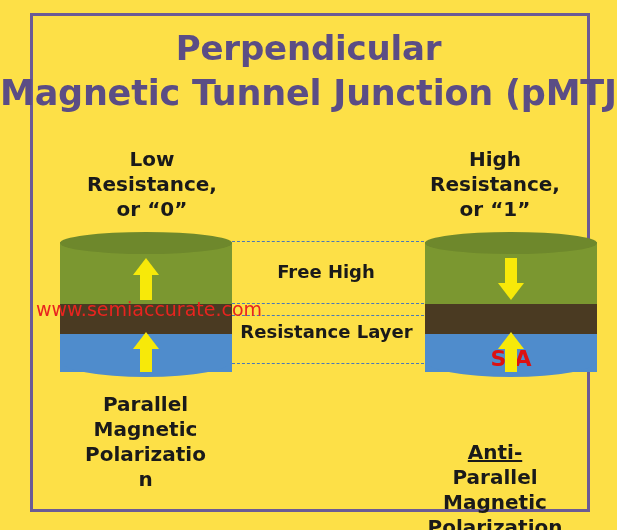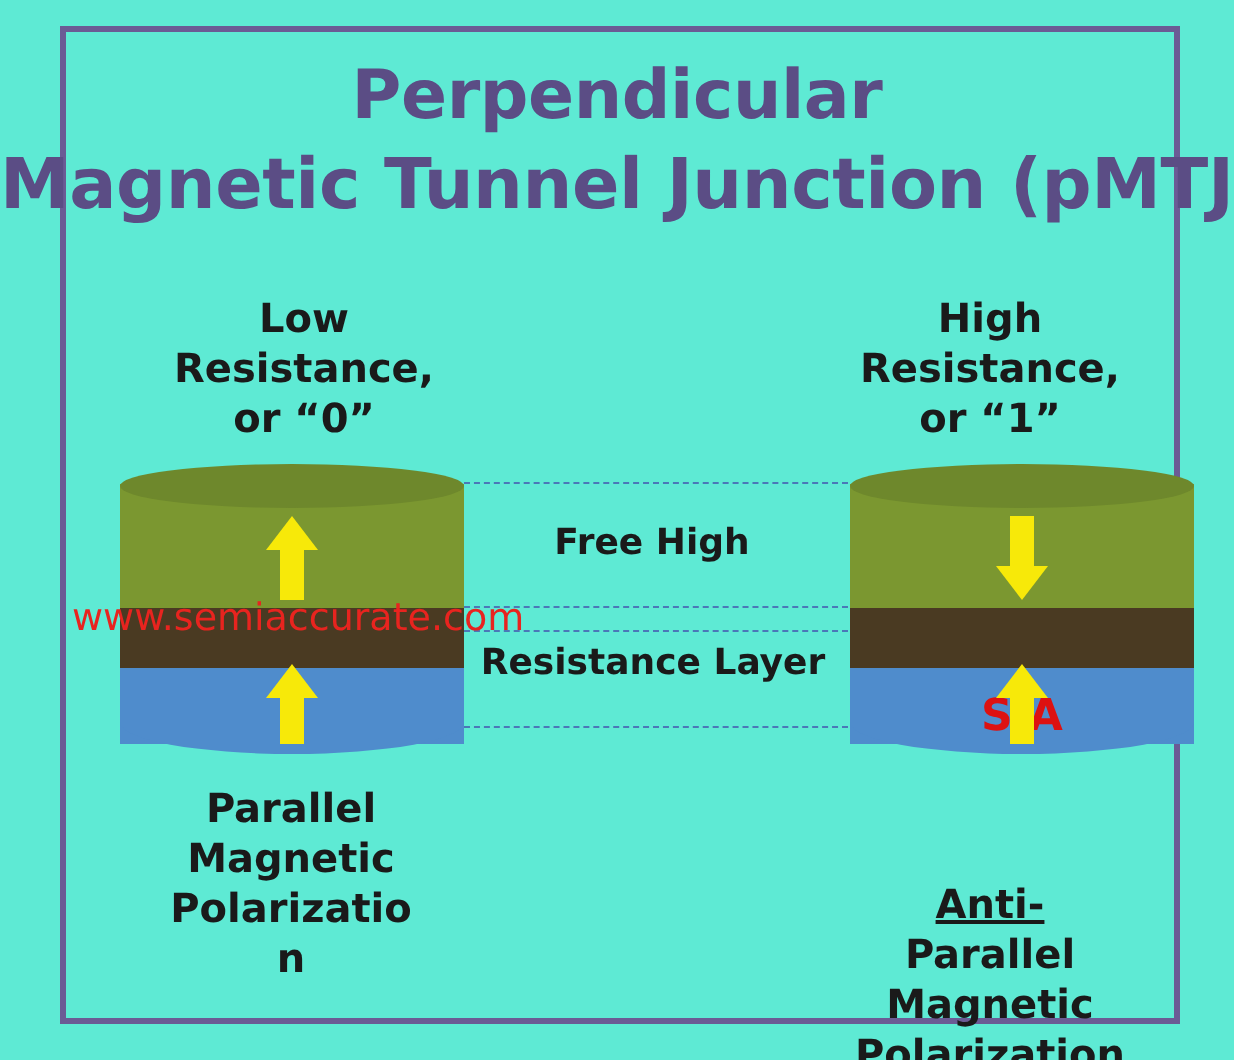--- a/index.html
+++ b/index.html
@@ -4,21 +4,21 @@
 <style>
   html, body {
     margin: 0;
     padding: 0;
     background: #ffffff;
   }
   #page {
     position: relative;
     width: 617px;
     height: 530px;
-    background: #5eead4;
+    background: #fde047;
     overflow: hidden;
     font-family: "DejaVu Sans", sans-serif;
   }
 
   
   #frame {
     position: absolute;
     left: 30px;
     top: 13px;
     width: 560px;

